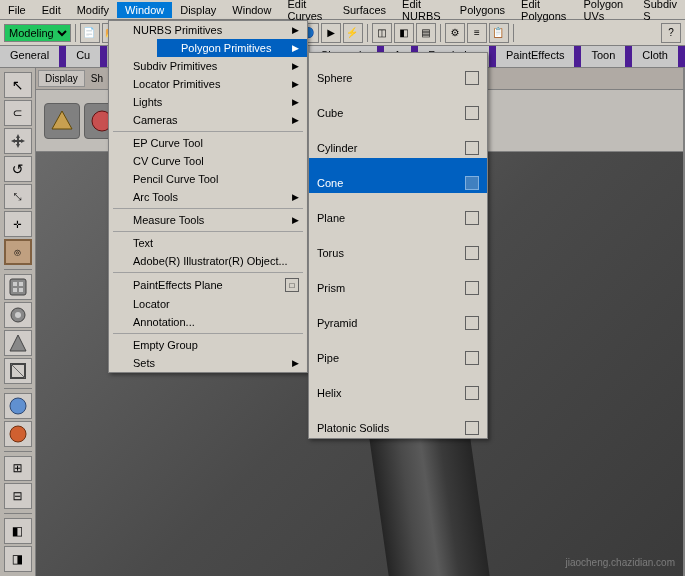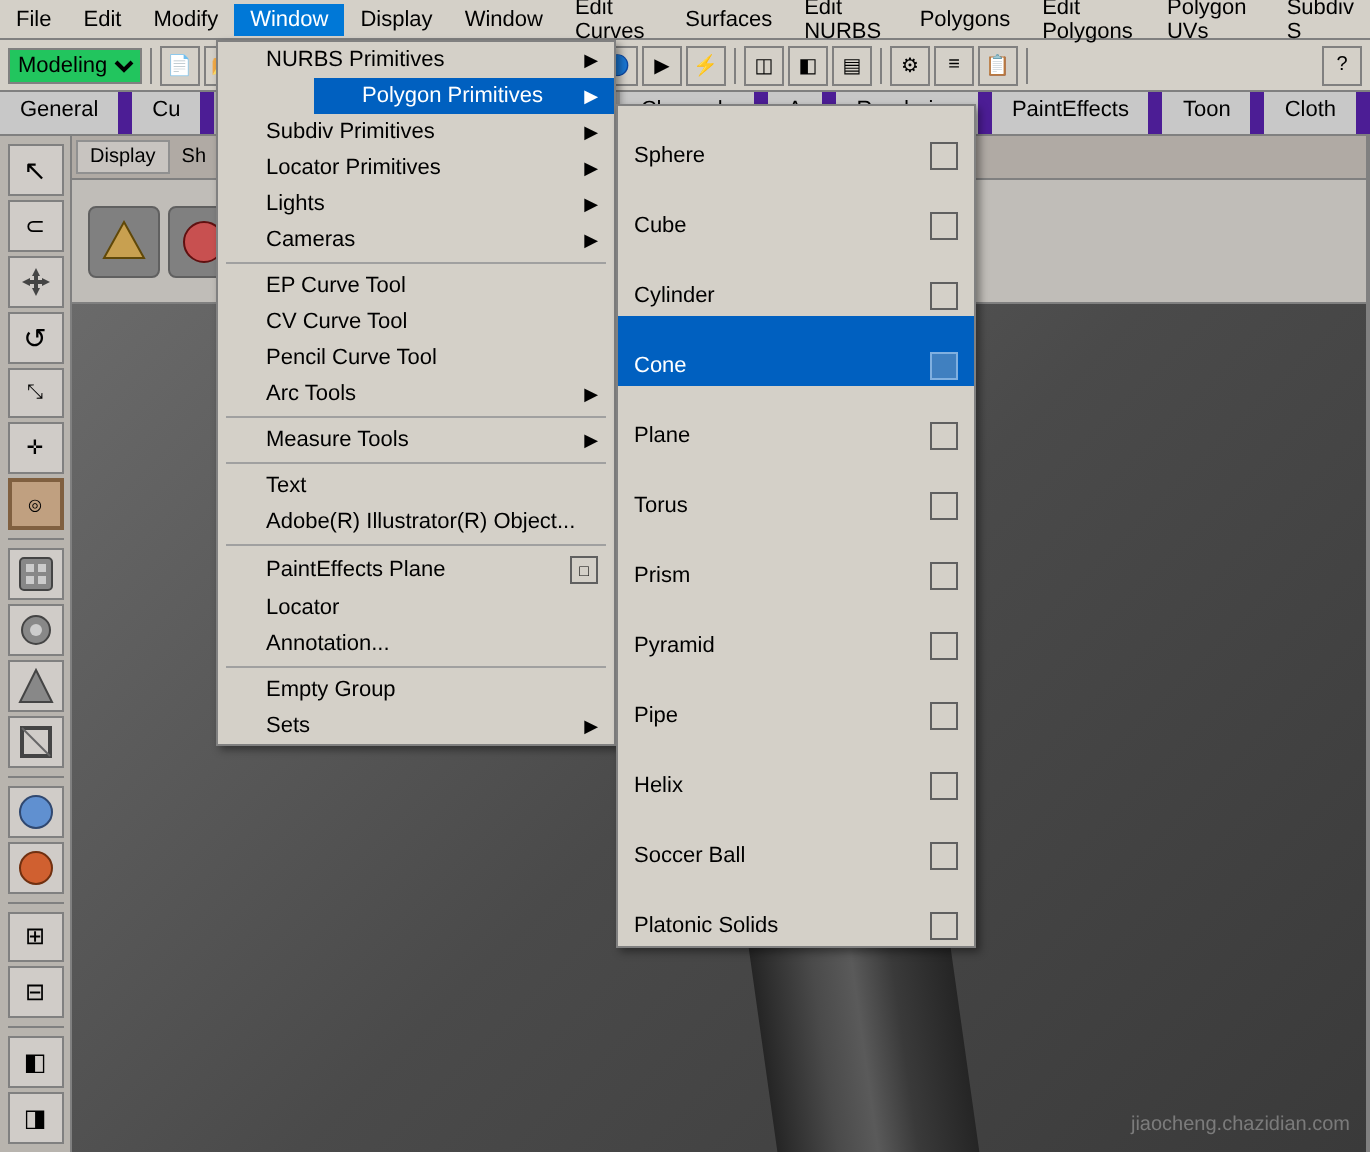--- a/index.html
+++ b/index.html
@@ -371,22 +371,18 @@
     </div>
     <div class="sub-item">
       <span>Pipe</span>
       <span class="opt-box"></span>
     </div>
     <div class="sub-item">
       <span>Helix</span>
       <span class="opt-box"></span>
     </div>
     <div class="sub-item">
-      <span>Soccer Ball</span>
-      <span class="opt-box"></span>
-    </div>
-    <div class="sub-item">
       <span>Platonic Solids</span>
       <span class="opt-box"></span>
     </div>
   </div>
 
 </div>
 
 </body></html>

